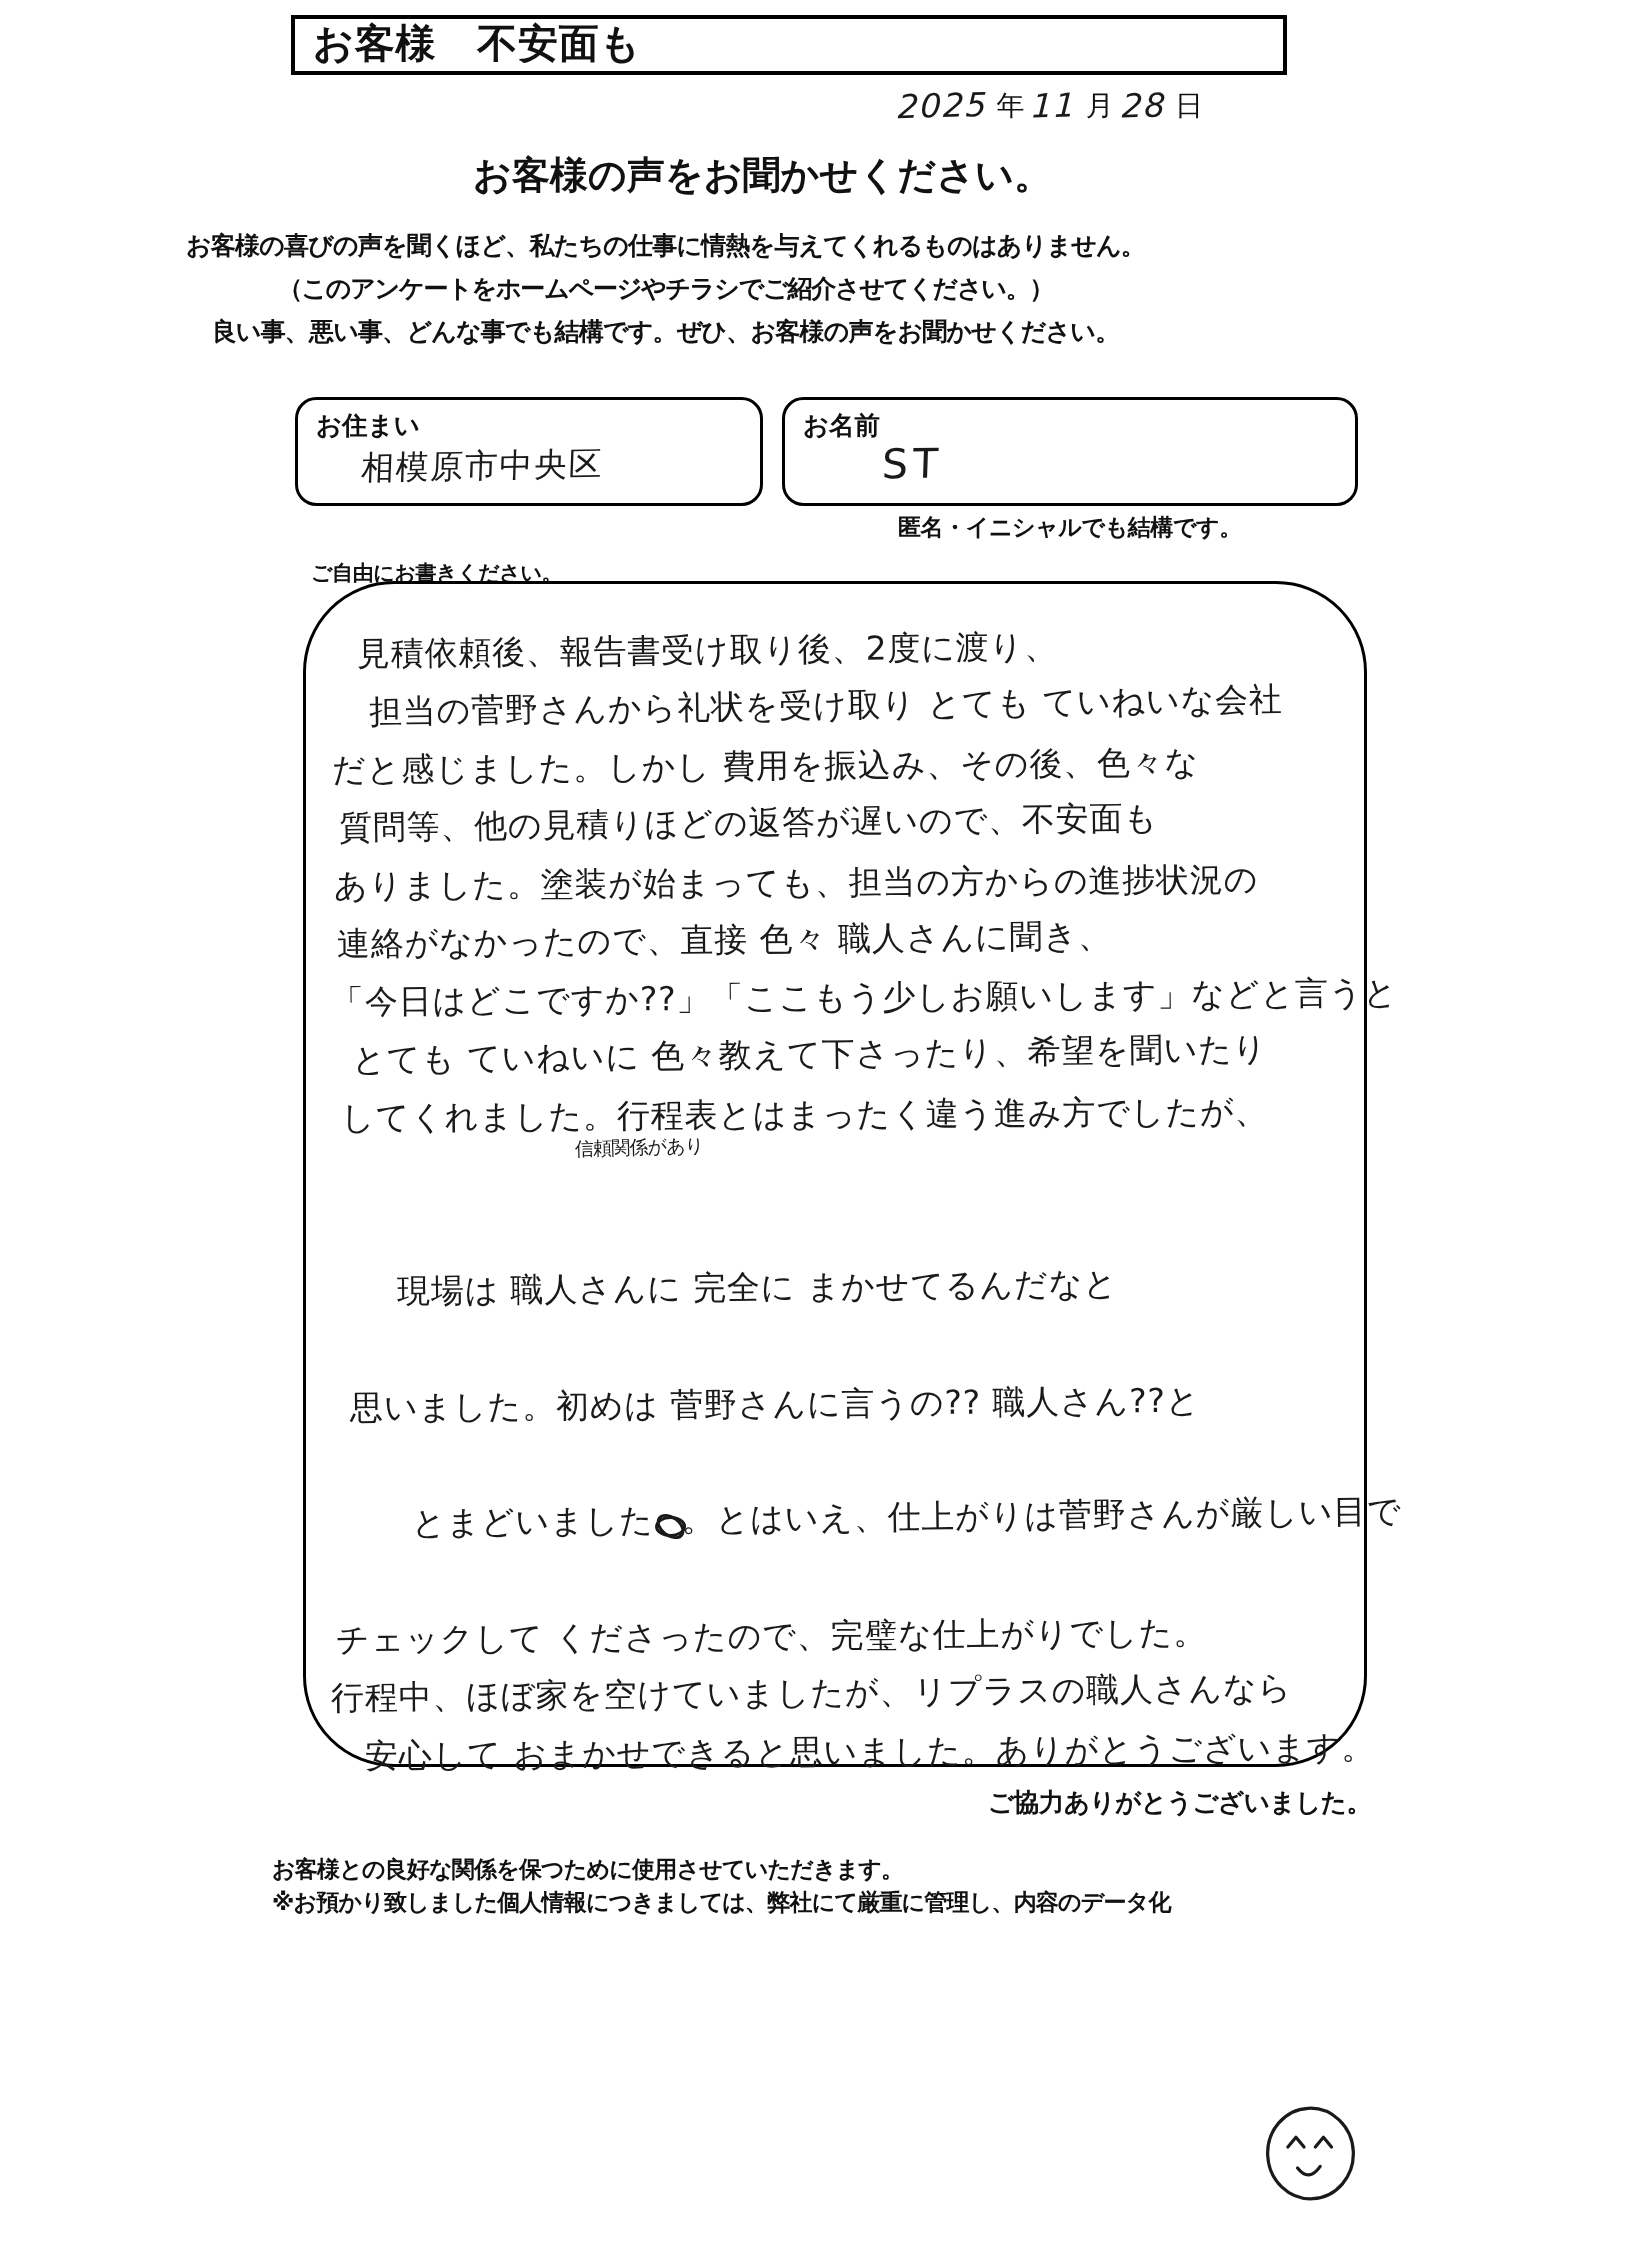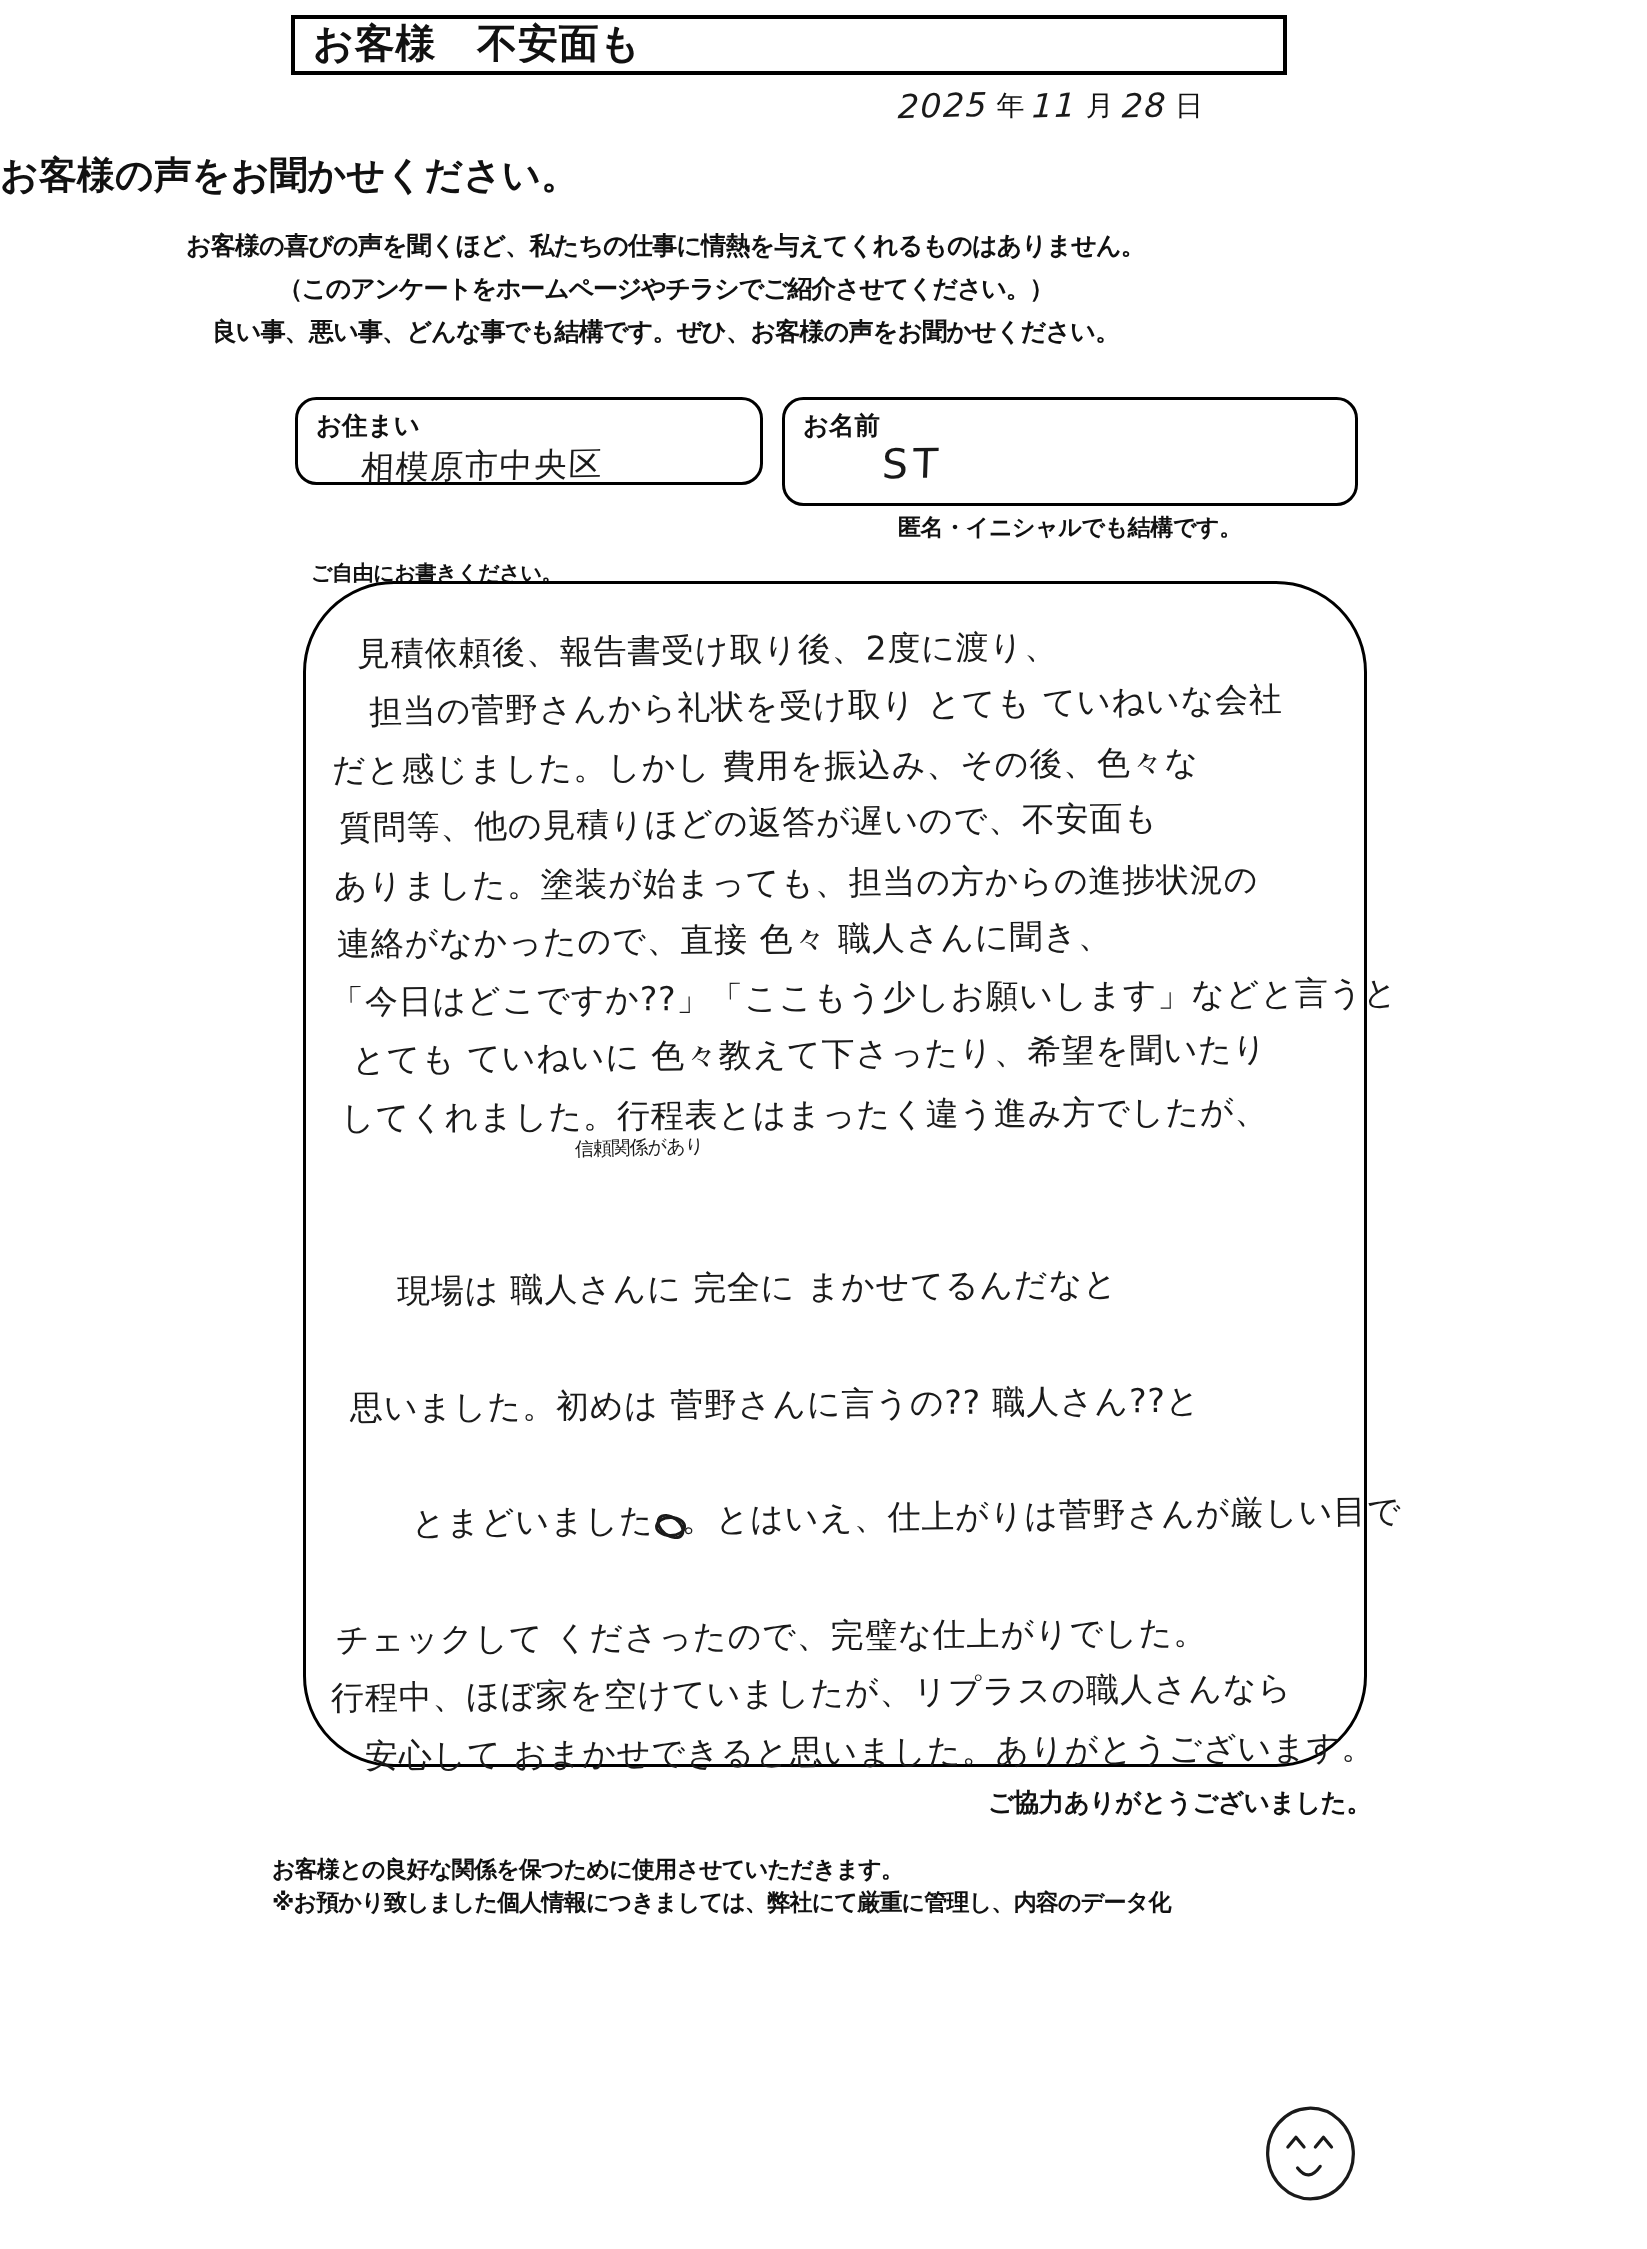--- a/index.html
+++ b/index.html
@@ -77,21 +77,21 @@
     font-size: 28px;
     color: #111;
   }
 
   
   #headline {
     position: absolute;
     left: 0;
     top: 150px;
     width: 1525px;
-    text-align: left;
+    text-align: center;
     font-size: 38px;
     font-weight: 800;
     letter-spacing: 0px;
   }
 
   
   #intro {
     position: absolute;
     left: 0;
     top: 224px;
@@ -108,21 +108,21 @@
   #intro .line.l3 { letter-spacing: -1.2px; }
 
   
   .field-box {
     position: absolute;
     border: 3.3px solid #000000;
     border-radius: 21.4px;
     box-sizing: border-box;
     background: #ffffff;
   }
-  #addr-box { left: 295px; top: 397px; width: 468px; height: 88px; }
+  #addr-box { left: 295px; top: 397px; width: 468px; height: 109px; }
   #name-box { left: 782px; top: 397px; width: 576px; height: 109px; }
   .field-label {
     position: absolute;
     left: 18px;
     top: 8.2px;
     font-size: 25.5px;
     font-weight: 700;
     letter-spacing: 0px;
   }
   .field-value {

